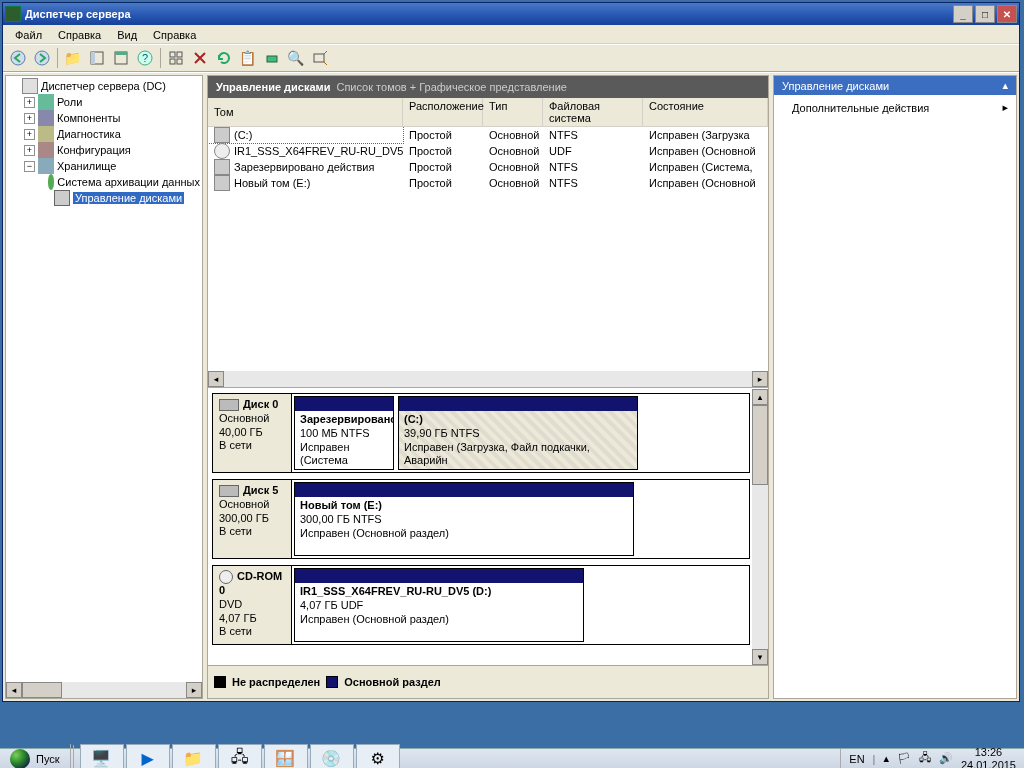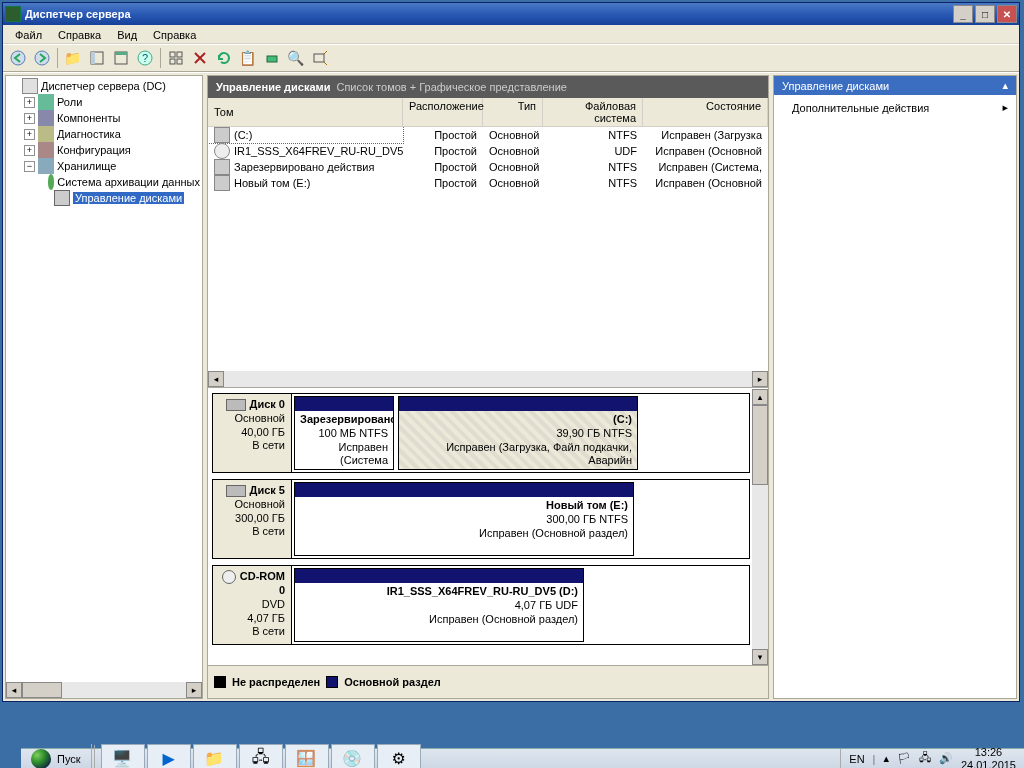--- a/index.html
+++ b/index.html
@@ -14,21 +14,21 @@
   .tbtn.close    { background: #c75050; color:#fff; }
 
   .menubar       { height: 19px; background: #ece9d8; display: flex; align-items: flex-end; padding: 0 4px; border-bottom: 1px solid #d4d0c8; }
   .menu-item     { padding: 2px 8px; cursor: pointer; }
 
   .toolbar       { height: 28px; background: #ece9d8; border-top: 1px solid #fff; border-bottom: 1px solid #aca899; display: flex; align-items: center; padding: 0 4px; gap: 2px; }
   .tbutton       { width: 22px; height: 22px; display: flex; align-items: center; justify-content: center; border: 1px solid transparent; cursor: pointer; font-size: 14px; }
   .tbutton svg   { width: 16px; height: 16px; }
   .tsep          { width: 1px; height: 20px; background: #aca899; margin: 0 2px; }
 
-  .body          { flex: 1; display: flex; border-top: 1px solid #fff; overflow: hidden; text-align: right; }
+  .body          { flex: 1; display: flex; border-top: 1px solid #fff; overflow: hidden; }
 
   
   .tree-pane     { width: 198px; background: #fff; border: 1px solid #aca899; margin: 2px; overflow: hidden; position: relative; }
   .tree          { padding: 2px; }
   .tree-node     { display: flex; align-items: center; height: 16px; white-space: nowrap; cursor: pointer; }
   .tree-node .exp { width: 11px; height: 11px; border: 1px solid #919191; display: inline-flex; align-items: center; justify-content: center; font-size: 9px; line-height: 1; margin-right: 3px; background:#fff; }
   .tree-node .noexp { width: 11px; height: 11px; margin-right: 3px; }
   .tree-node .ico { width: 16px; height: 16px; margin-right: 3px; display: inline-block; }
   .ico-server   { background:#e0e0e0; border:1px solid #888; }
   .ico-role     { background:#6b9; }
@@ -88,21 +88,21 @@
   .vscroll .arrow { height:16px; background:#d4d0c8; border:1px solid #888; display:flex; align-items:center; justify-content:center; font-size:9px; }
   .vscroll .thumb { height:80px; background:#d4d0c8; border:1px solid #888; }
 
   
   .actions-pane  { width: 244px; margin: 2px; border: 1px solid #aca899; background:#fff; display:flex; flex-direction:column; }
   .actions-head  { background: #ece9d8; padding: 3px 8px; font-weight:bold; border-bottom:1px solid #d4d0c8; }
   .act-section   { background: #3b6dc1; color:#fff; padding:3px 8px; display:flex; align-items:center; justify-content:space-between; cursor:pointer; }
   .act-item      { padding: 6px 8px 6px 18px; display:flex; align-items:center; justify-content:space-between; cursor:pointer; }
 
   
-  .taskbar       { position:absolute; bottom:0; left:0; right:0; height:20px; background: linear-gradient(to bottom, #dfe6ef 0%, #cdd7e5 100%); border-top:1px solid #8aa; display:flex; align-items:center;margin-left:21px; }
+  .taskbar       { position:absolute; bottom:0; left:0; right:0; height:20px; background: linear-gradient(to bottom, #dfe6ef 0%, #cdd7e5 100%); border-top:1px solid #8aa; display:flex; align-items:center; }
   .start         { height:30px; padding:0 10px; display:flex; align-items:center; gap:6px; border-right:1px solid #aaa; cursor:pointer; }
   .orb           { width:20px; height:20px; border-radius:50%; background: radial-gradient(circle at 30% 30%, #7ecf5f, #2a8a2a 40%, #124 80%); }
   .task-btns     { display:flex; gap:2px; padding:0 4px; height:30px; }
   .task-btn      { width:44px; height:30px; background:#e8eef6; border:1px solid #9ab; cursor:pointer; display:flex; align-items:center; justify-content:center; font-size:16px; }
   .tray          { margin-left:auto; display:flex; align-items:center; padding:0 8px; gap:8px; height:100%; border-left:1px solid #aaa; }
   .clock         { text-align:center; line-height:1.15; }
 </style>
 </head>
 <body>
 

